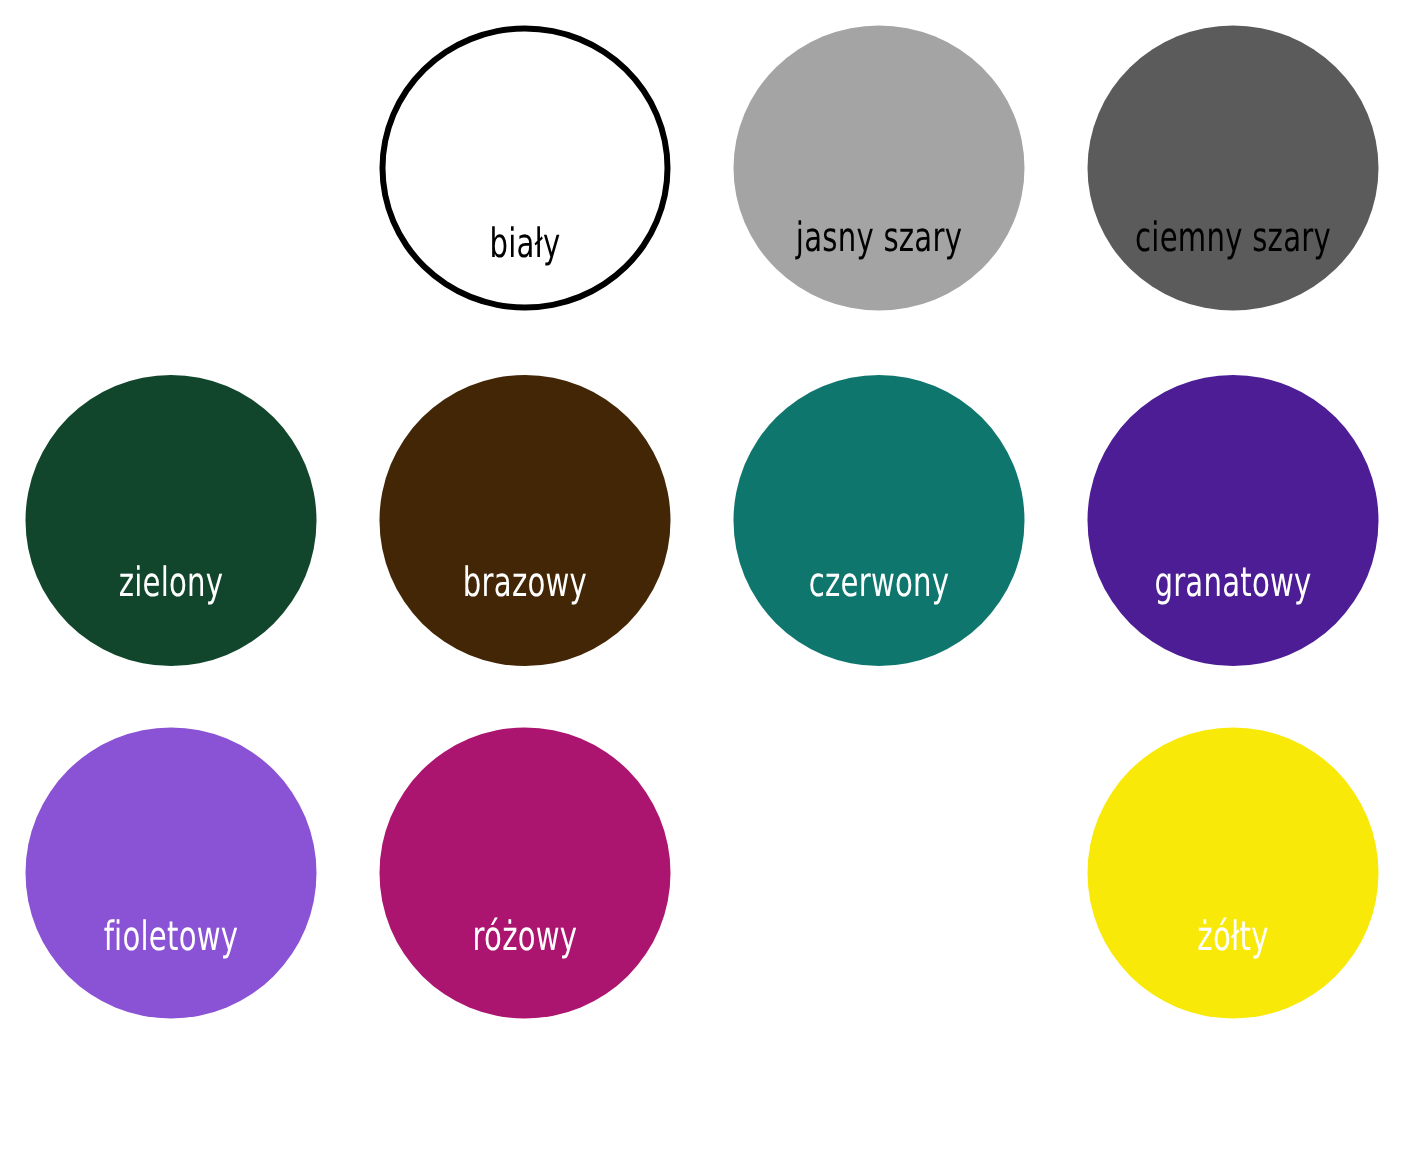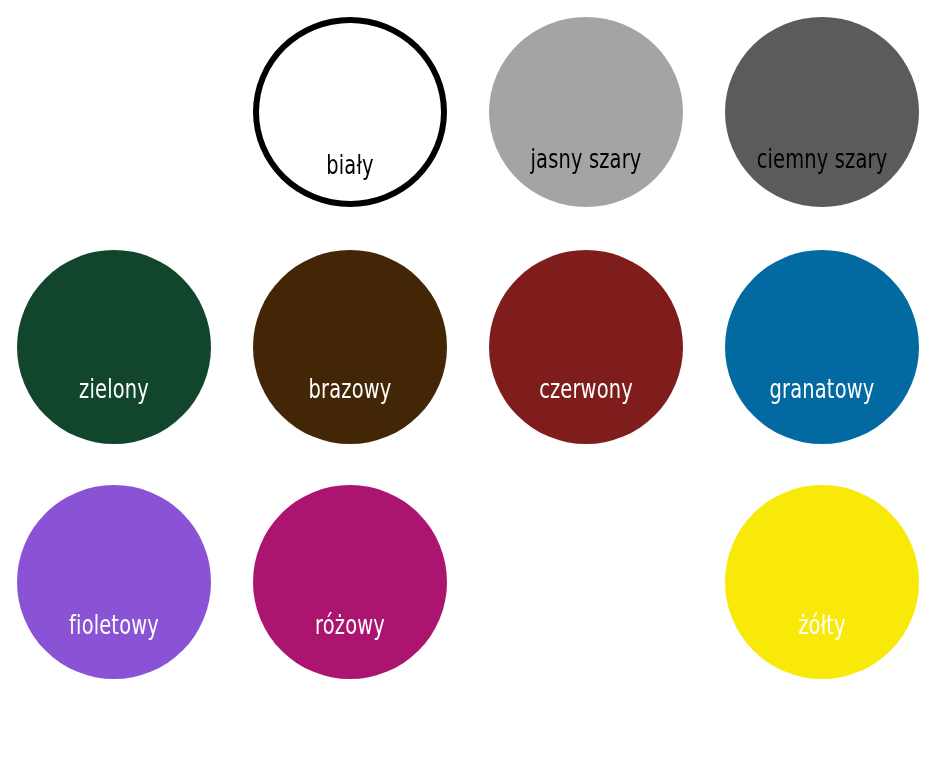--- a/index.html
+++ b/index.html
@@ -53,21 +53,21 @@
   .row-0 { top: 17px;  width: 194px; height: 190px; }
   .row-1 { top: 250px; width: 194px; height: 194px; }
   .row-2 { top: 485px; width: 194px; height: 194px; }
 
   .row-0 .swatch-label { top: 128px; }
   .row-1 .swatch-label { top: 125px; }
   .row-2 .swatch-label { top: 126px; }
 
   
   .swatch.outlined {
-    border: 6px solid #0f766e;
+    border: 4px solid #0f766e;
   }
 </style>
 </head>
 <body>
 
 <div id="palette">
     <div class="swatch row-0 col-1 outlined" style="background: rgb(255, 255, 255); border-color: rgb(0, 0, 0);">
       <span class="swatch-label" style="color: rgb(0, 0, 0);">biały</span>
     </div>
     <div class="swatch row-0 col-2" style="background: rgb(164, 164, 164); text-decoration: underline;">
@@ -75,24 +75,24 @@
     </div>
     <div class="swatch row-0 col-3" style="background: rgb(91, 91, 91); text-decoration: underline;">
       <span class="swatch-label" style="color: rgb(0, 0, 0);">ciemny szary</span>
     </div>
     <div class="swatch row-1 col-0" style="background: rgb(17, 70, 44);">
       <span class="swatch-label" style="color: rgb(255, 255, 255);">zielony</span>
     </div>
     <div class="swatch row-1 col-1" style="background: rgb(67, 38, 6);">
       <span class="swatch-label" style="color: rgb(255, 255, 255);">brazowy</span>
     </div>
-    <div class="swatch row-1 col-2" style="background: #7f1d1d;">
+    <div class="swatch row-1 col-2" style="background: #0f766e;">
       <span class="swatch-label" style="color: rgb(255, 255, 255);">czerwony</span>
     </div>
-    <div class="swatch row-1 col-3" style="background: #0369a1;">
+    <div class="swatch row-1 col-3" style="background: #4c1d95;">
       <span class="swatch-label" style="color: rgb(255, 255, 255);">granatowy</span>
     </div>
     <div class="swatch row-2 col-0" style="background: rgb(138, 82, 212);">
       <span class="swatch-label" style="color: rgb(255, 255, 255);">fioletowy</span>
     </div>
     <div class="swatch row-2 col-1" style="background: rgb(171, 21, 111);">
       <span class="swatch-label" style="color: rgb(255, 255, 255);">różowy</span>
     </div>
     <div class="swatch row-2 col-3" style="background: rgb(249, 233, 8);">
       <span class="swatch-label" style="color: rgb(255, 255, 255);">żółty</span>

